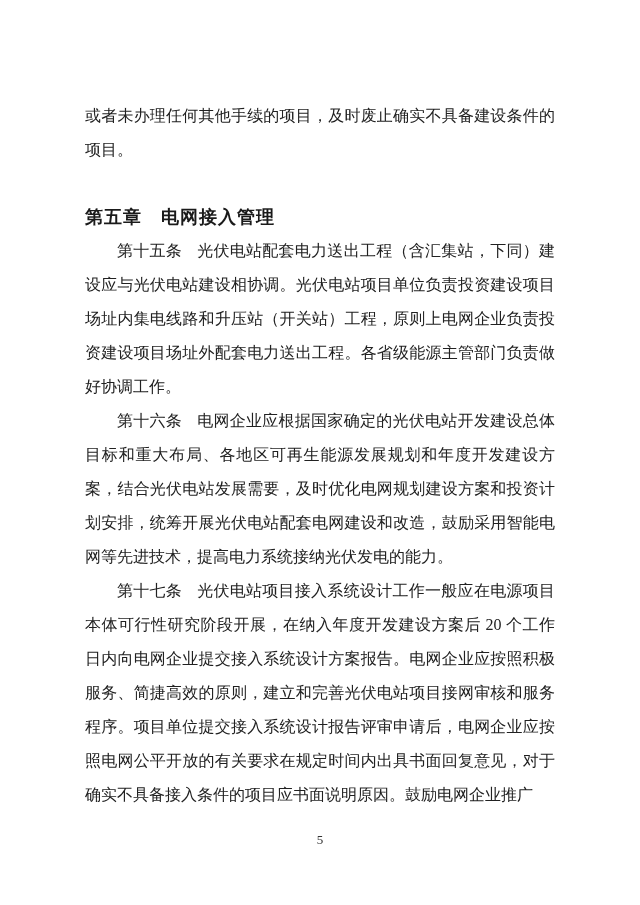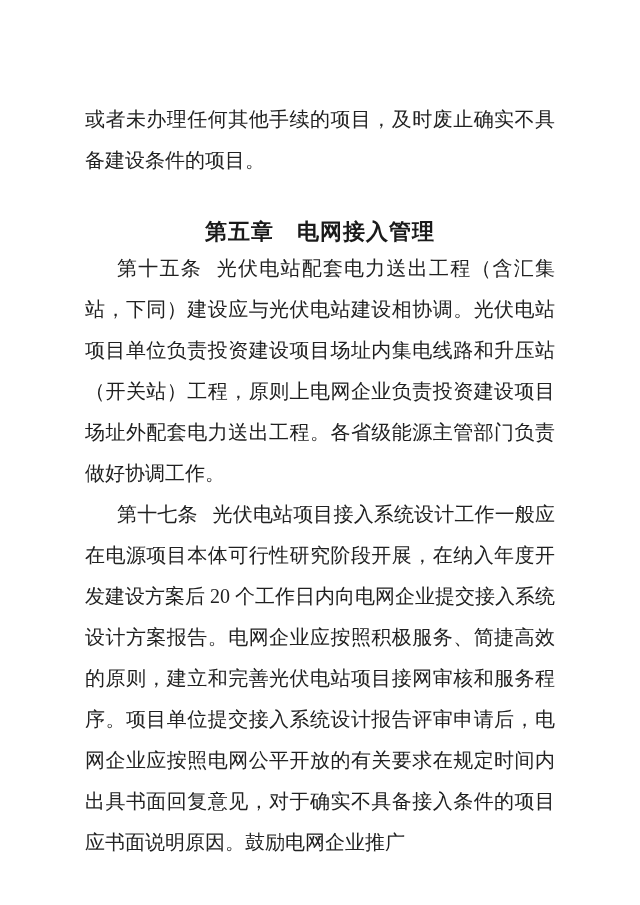--- a/index.html
+++ b/index.html
@@ -16,39 +16,38 @@
     font-family: "Liberation Serif", serif;
   }
   .content {
     position: absolute;
     left: 85px;
     top: 0;
     width: 470px;
   }
   .para {
     margin: 0;
-    font-size: 20px;
-    line-height: 41px;
+    font-size: 16px;
+    line-height: 34px;
     color: #212121;
     text-align: justify;
     text-justify: inter-character;
     font-family: "Liberation Serif", serif;
   }
   .para.indent {
     text-indent: 32px;
   }
   .continuation {
     margin-top: 99px;
   }
   .chapter {
     margin: 34px 0 0 0;
-    text-align: center;
     font-family: "Liberation Sans", sans-serif;
     font-weight: bold;
-    font-size: 22px;
+    font-size: 18px;
     line-height: 33px;
     color: #1a1a1a;
     letter-spacing: 1px;
   }
   .article-first {
   }
   .article-title {
     margin-right: 15px;
   }
   .page-number {
@@ -68,19 +67,20 @@
 
 <div class="page">
   <div class="content">
 
     <p class="para continuation">或者未办理任何其他手续的项目，及时废止确实不具备建设条件的项目。</p>
 
     <h2 class="chapter">第五章　电网接入管理</h2>
 
     <p class="para indent article-first"><span class="article-title">第十五条</span><span>光伏电站配套电力送出工程（含汇集站，下同）建设应与光伏电站建设相协调。光伏电站项目单位负责投资建设项目场址内集电线路和升压站（开关站）工程，原则上电网企业负责投资建设项目场址外配套电力送出工程。各省级能源主管部门负责做好协调工作。</span></p>
 
+    <p class="para indent"><span class="article-title">第十六条</span><span>电网企业应根据国家确定的光伏电站开发建设总体目标和重大布局、各地区可再生能源发展规划和年度开发建设方案，结合光伏电站发展需要，及时优化电网规划建设方案和投资计划安排，统筹开展光伏电站配套电网建设和改造，鼓励采用智能电网等先进技术，提高电力系统接纳光伏发电的能力。</span></p>
 
     <p class="para indent"><span class="article-title">第十七条</span><span>光伏电站项目接入系统设计工作一般应在电源项目本体可行性研究阶段开展，在纳入年度开发建设方案后 20 个工作日内向电网企业提交接入系统设计方案报告。电网企业应按照积极服务、简捷高效的原则，建立和完善光伏电站项目接网审核和服务程序。项目单位提交接入系统设计报告评审申请后，电网企业应按照电网公平开放的有关要求在规定时间内出具书面回复意见，对于确实不具备接入条件的项目应书面说明原因。鼓励电网企业推广</span></p>
 
   </div>
 
   <div class="page-number">5</div>
 </div>
 
 </body></html>

